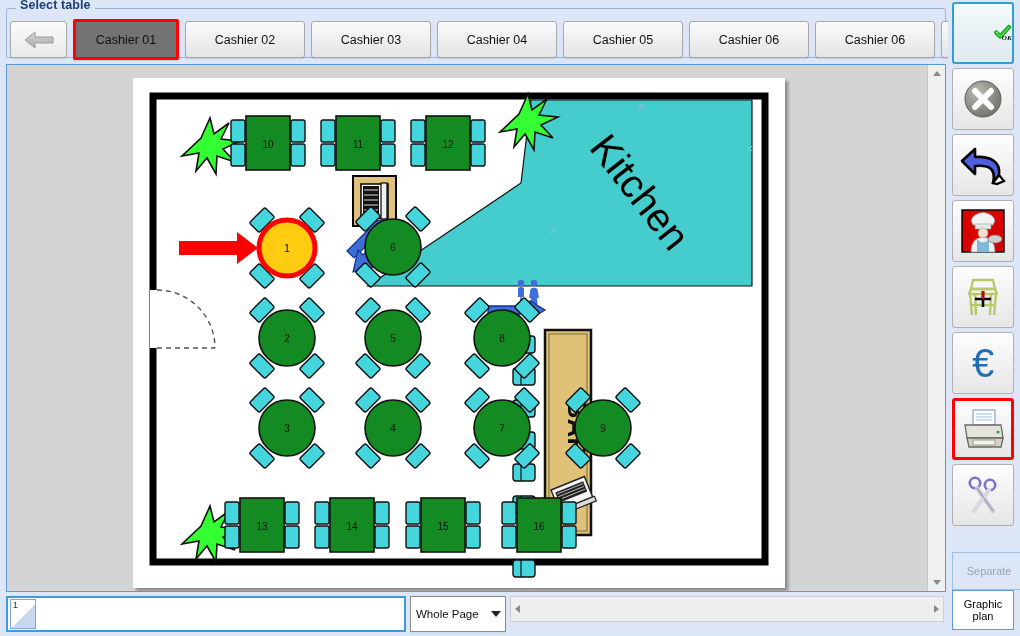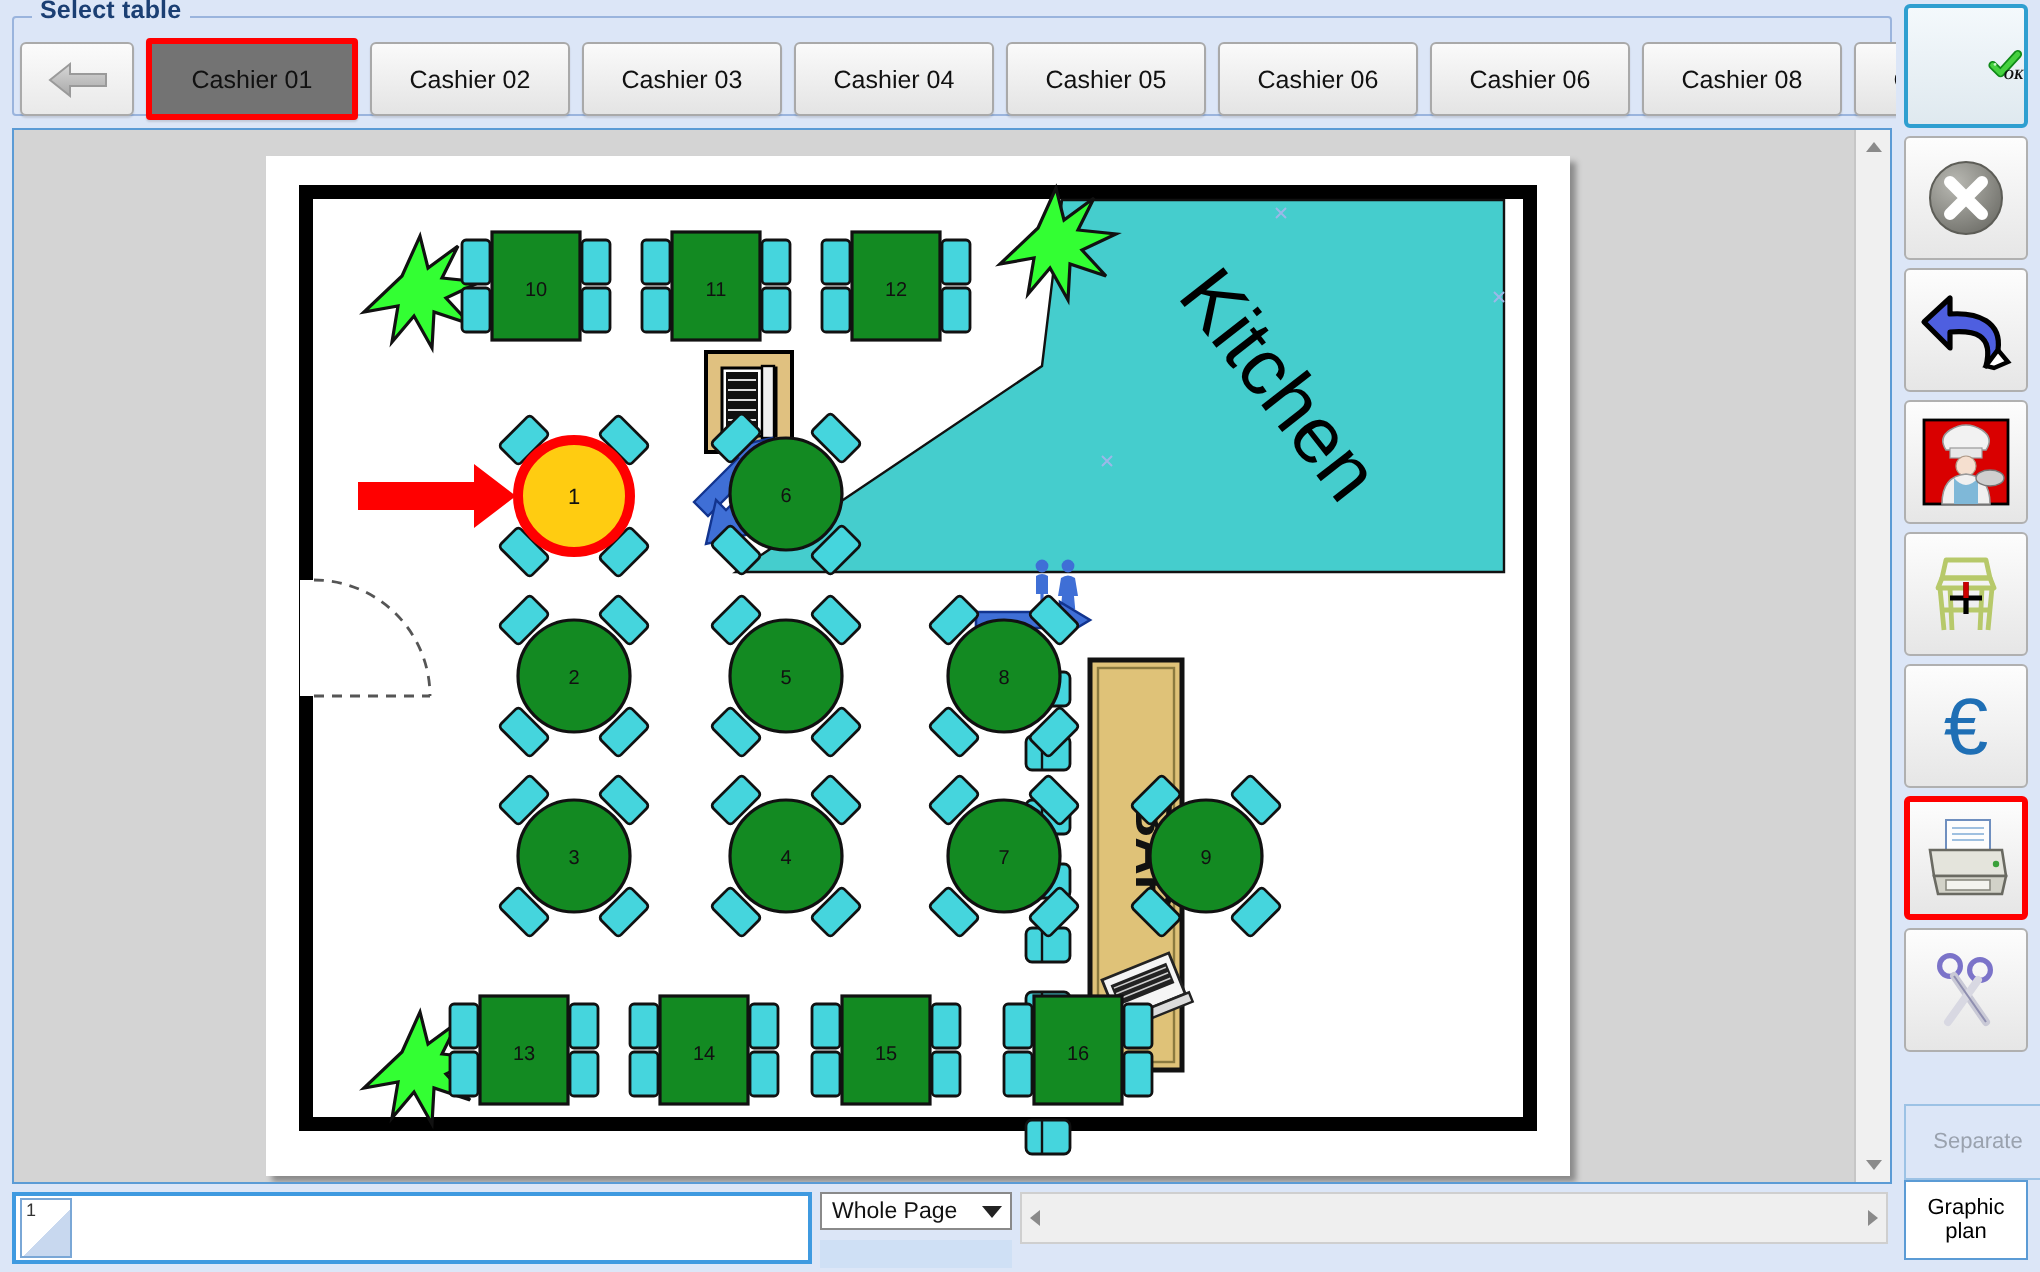--- a/index.html
+++ b/index.html
@@ -33,21 +33,21 @@
   }
   .navbtn {
     width: 55px; height: 35px;
     background: linear-gradient(#fbfbfb, #e9e9e9);
     border: 1px solid #aaa; border-radius: 3px;
     display: flex; align-items: center; justify-content: center;
     box-shadow: 0 1px 1px rgba(0,0,0,.12);
     cursor: pointer;
   }
   .cashier-tab {
-    min-width: 86px; height: 35px; padding: 0 6px;
+    min-width: 86px; height: 35px; padding: 0 16px;
     background: linear-gradient(#fafafa, #e4e4e4);
     border: 1px solid #a9a9a9; border-radius: 3px;
     display: flex; align-items: center; justify-content: center;
     font-size: 12.5px; color: #111;
     box-shadow: 0 1px 1px rgba(0,0,0,.12);
     cursor: pointer; white-space: nowrap;
   }
   .cashier-tab.selected {
     background: #737373;
     border: 3px solid #ff0000;
@@ -122,21 +122,21 @@
   }
   #thumb-page {
     width: 26px; height: 30px;
     background: linear-gradient(135deg,#ffffff 55%, #c8d8ef 55%);
     border: 1px solid #7aa7d6;
     position: relative;
     font-size: 9px; color: #333; padding-left: 2px; box-sizing: border-box;
     cursor: pointer;
   }
   #zoom-select {
-    position: absolute; left: 410px; top: 2px; width: 96px; height: 19px;
+    position: absolute; left: 410px; top: 2px; width: 96px; height: 36px;
     background: #fff; border: 1px solid #8a8a8a; box-sizing: border-box;
     display:flex; align-items:center; justify-content: space-between;
     padding: 0 4px 0 5px; font-size: 11.5px; color:#111; cursor: pointer;
   }
   #zoom-shadow {
     position:absolute; left:410px; top:26px; width:96px; height:14px; background:#cfe0f5;
   }
   #hscroll {
     position: absolute; left: 510px; top: 2px; width: 434px; height: 26px;
     background: #efefef; border: 1px solid #cfcfcf; box-sizing:border-box;

